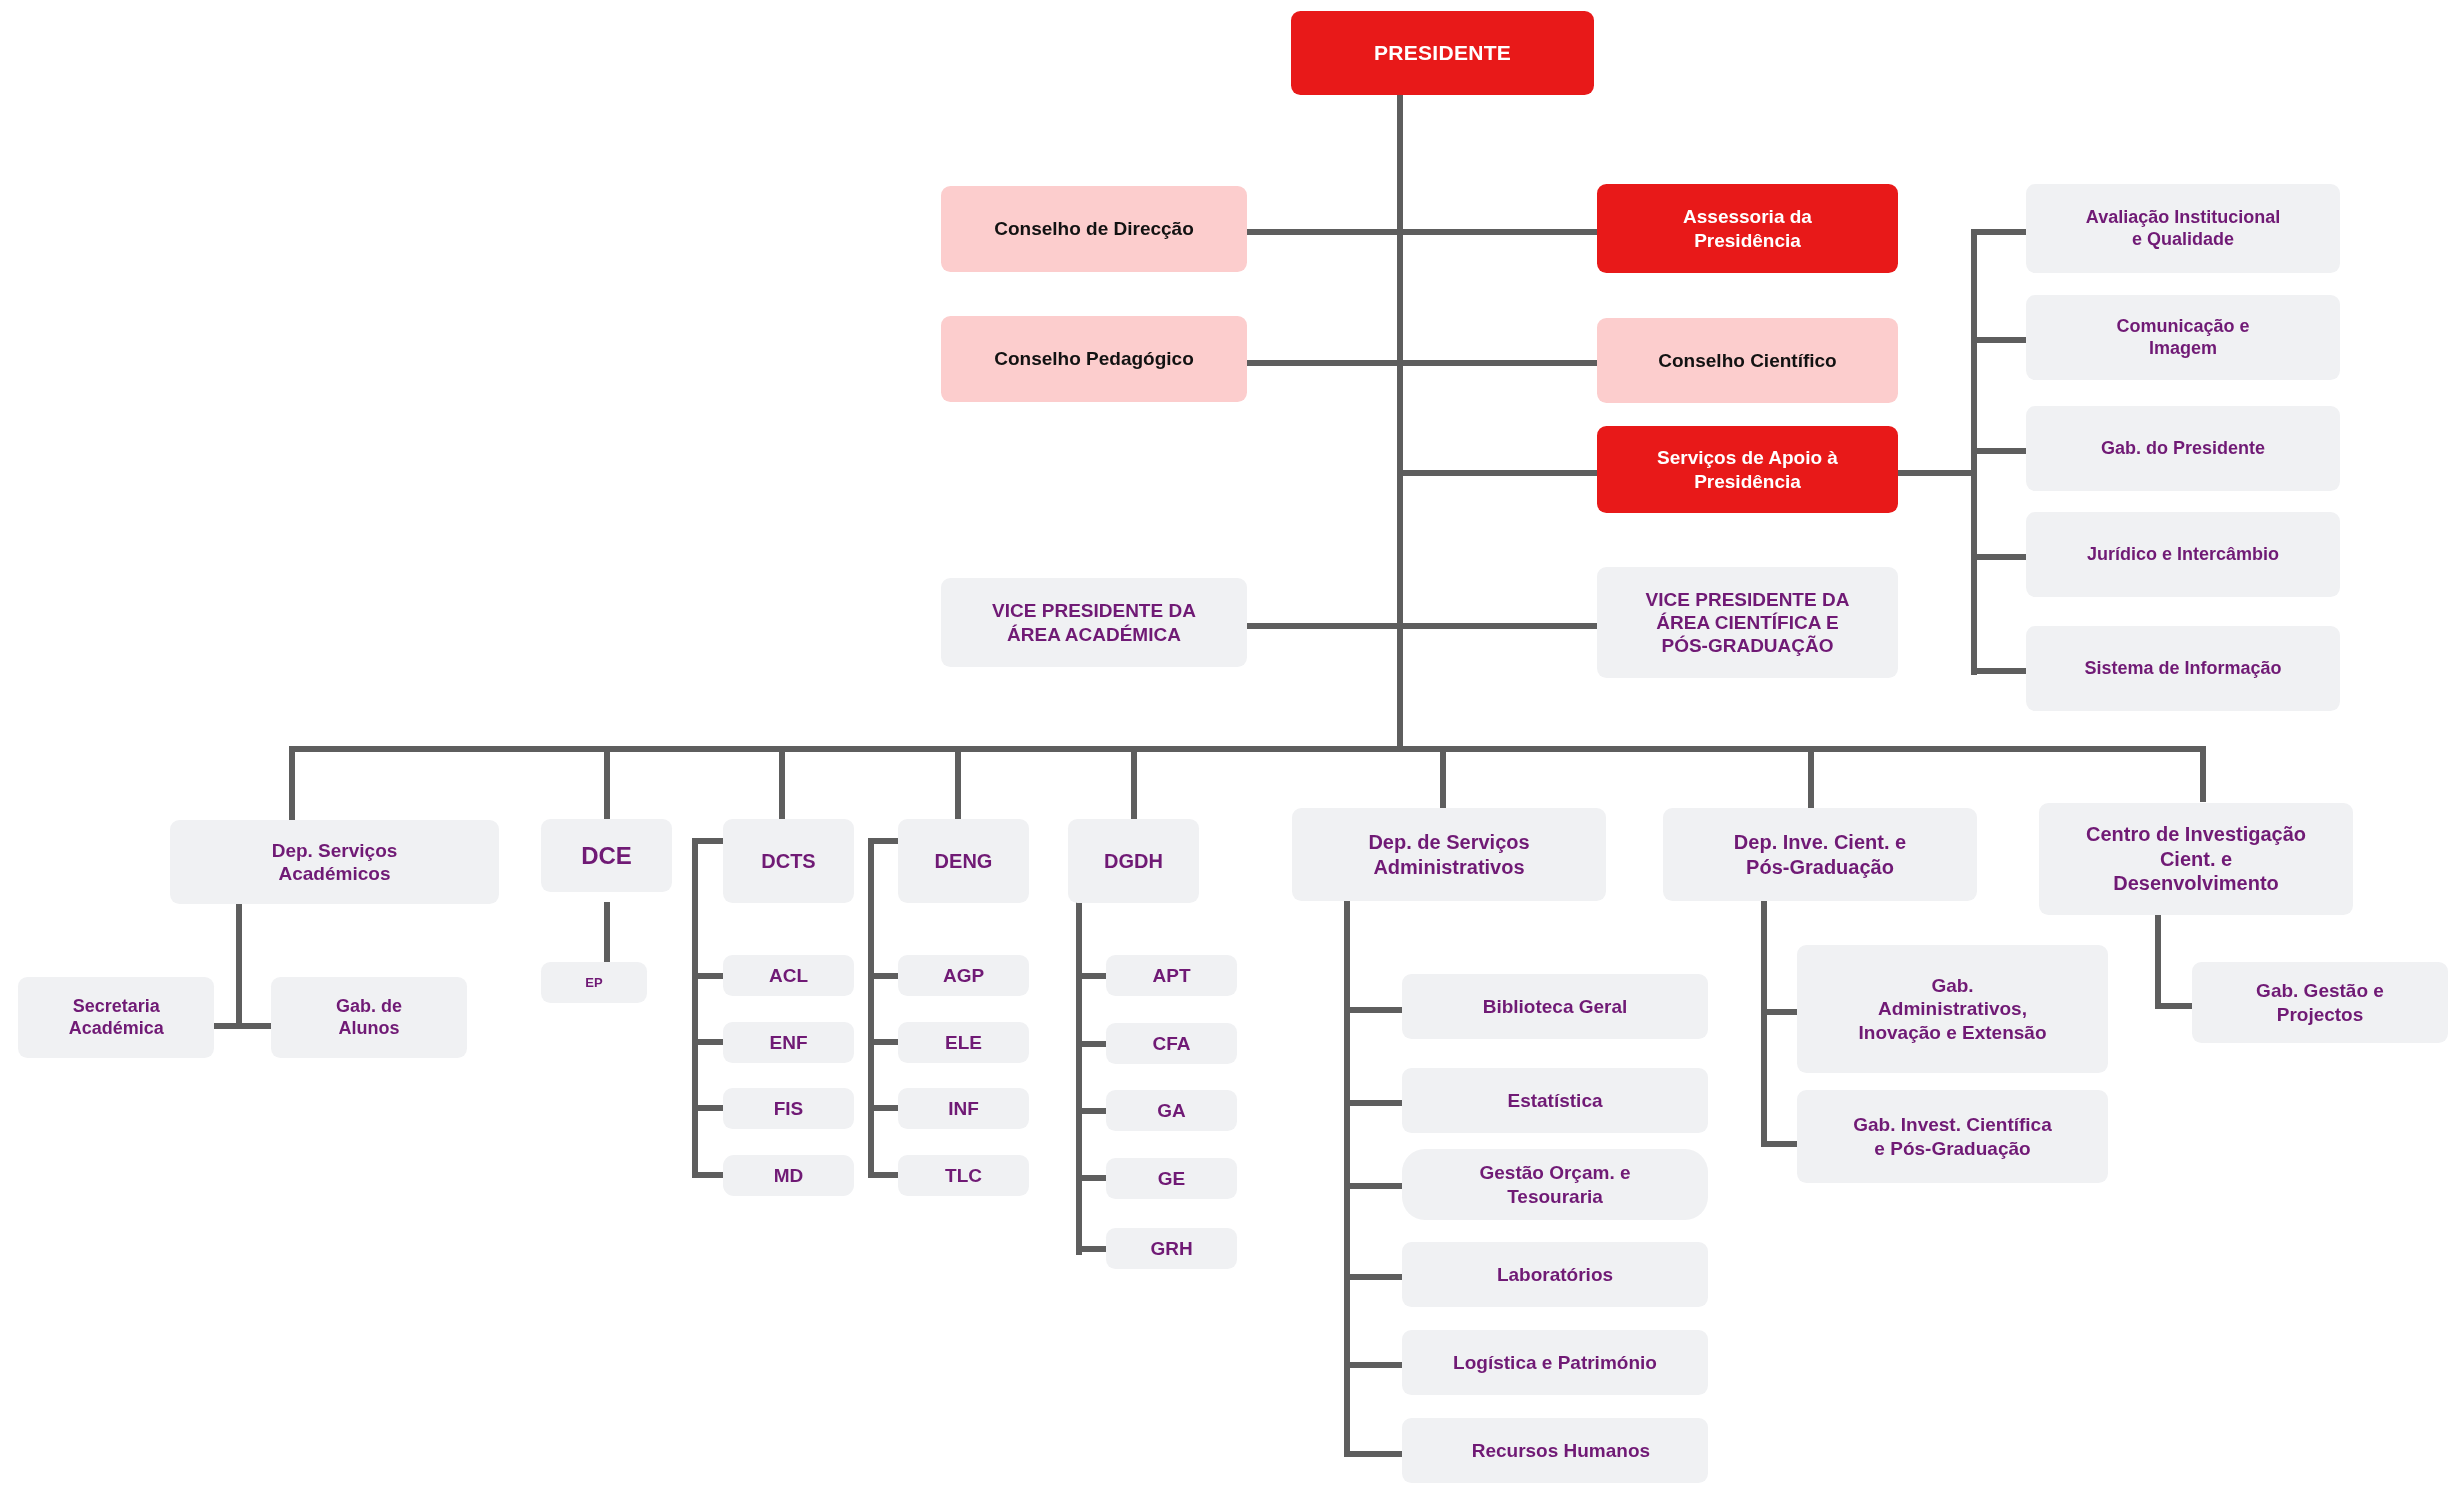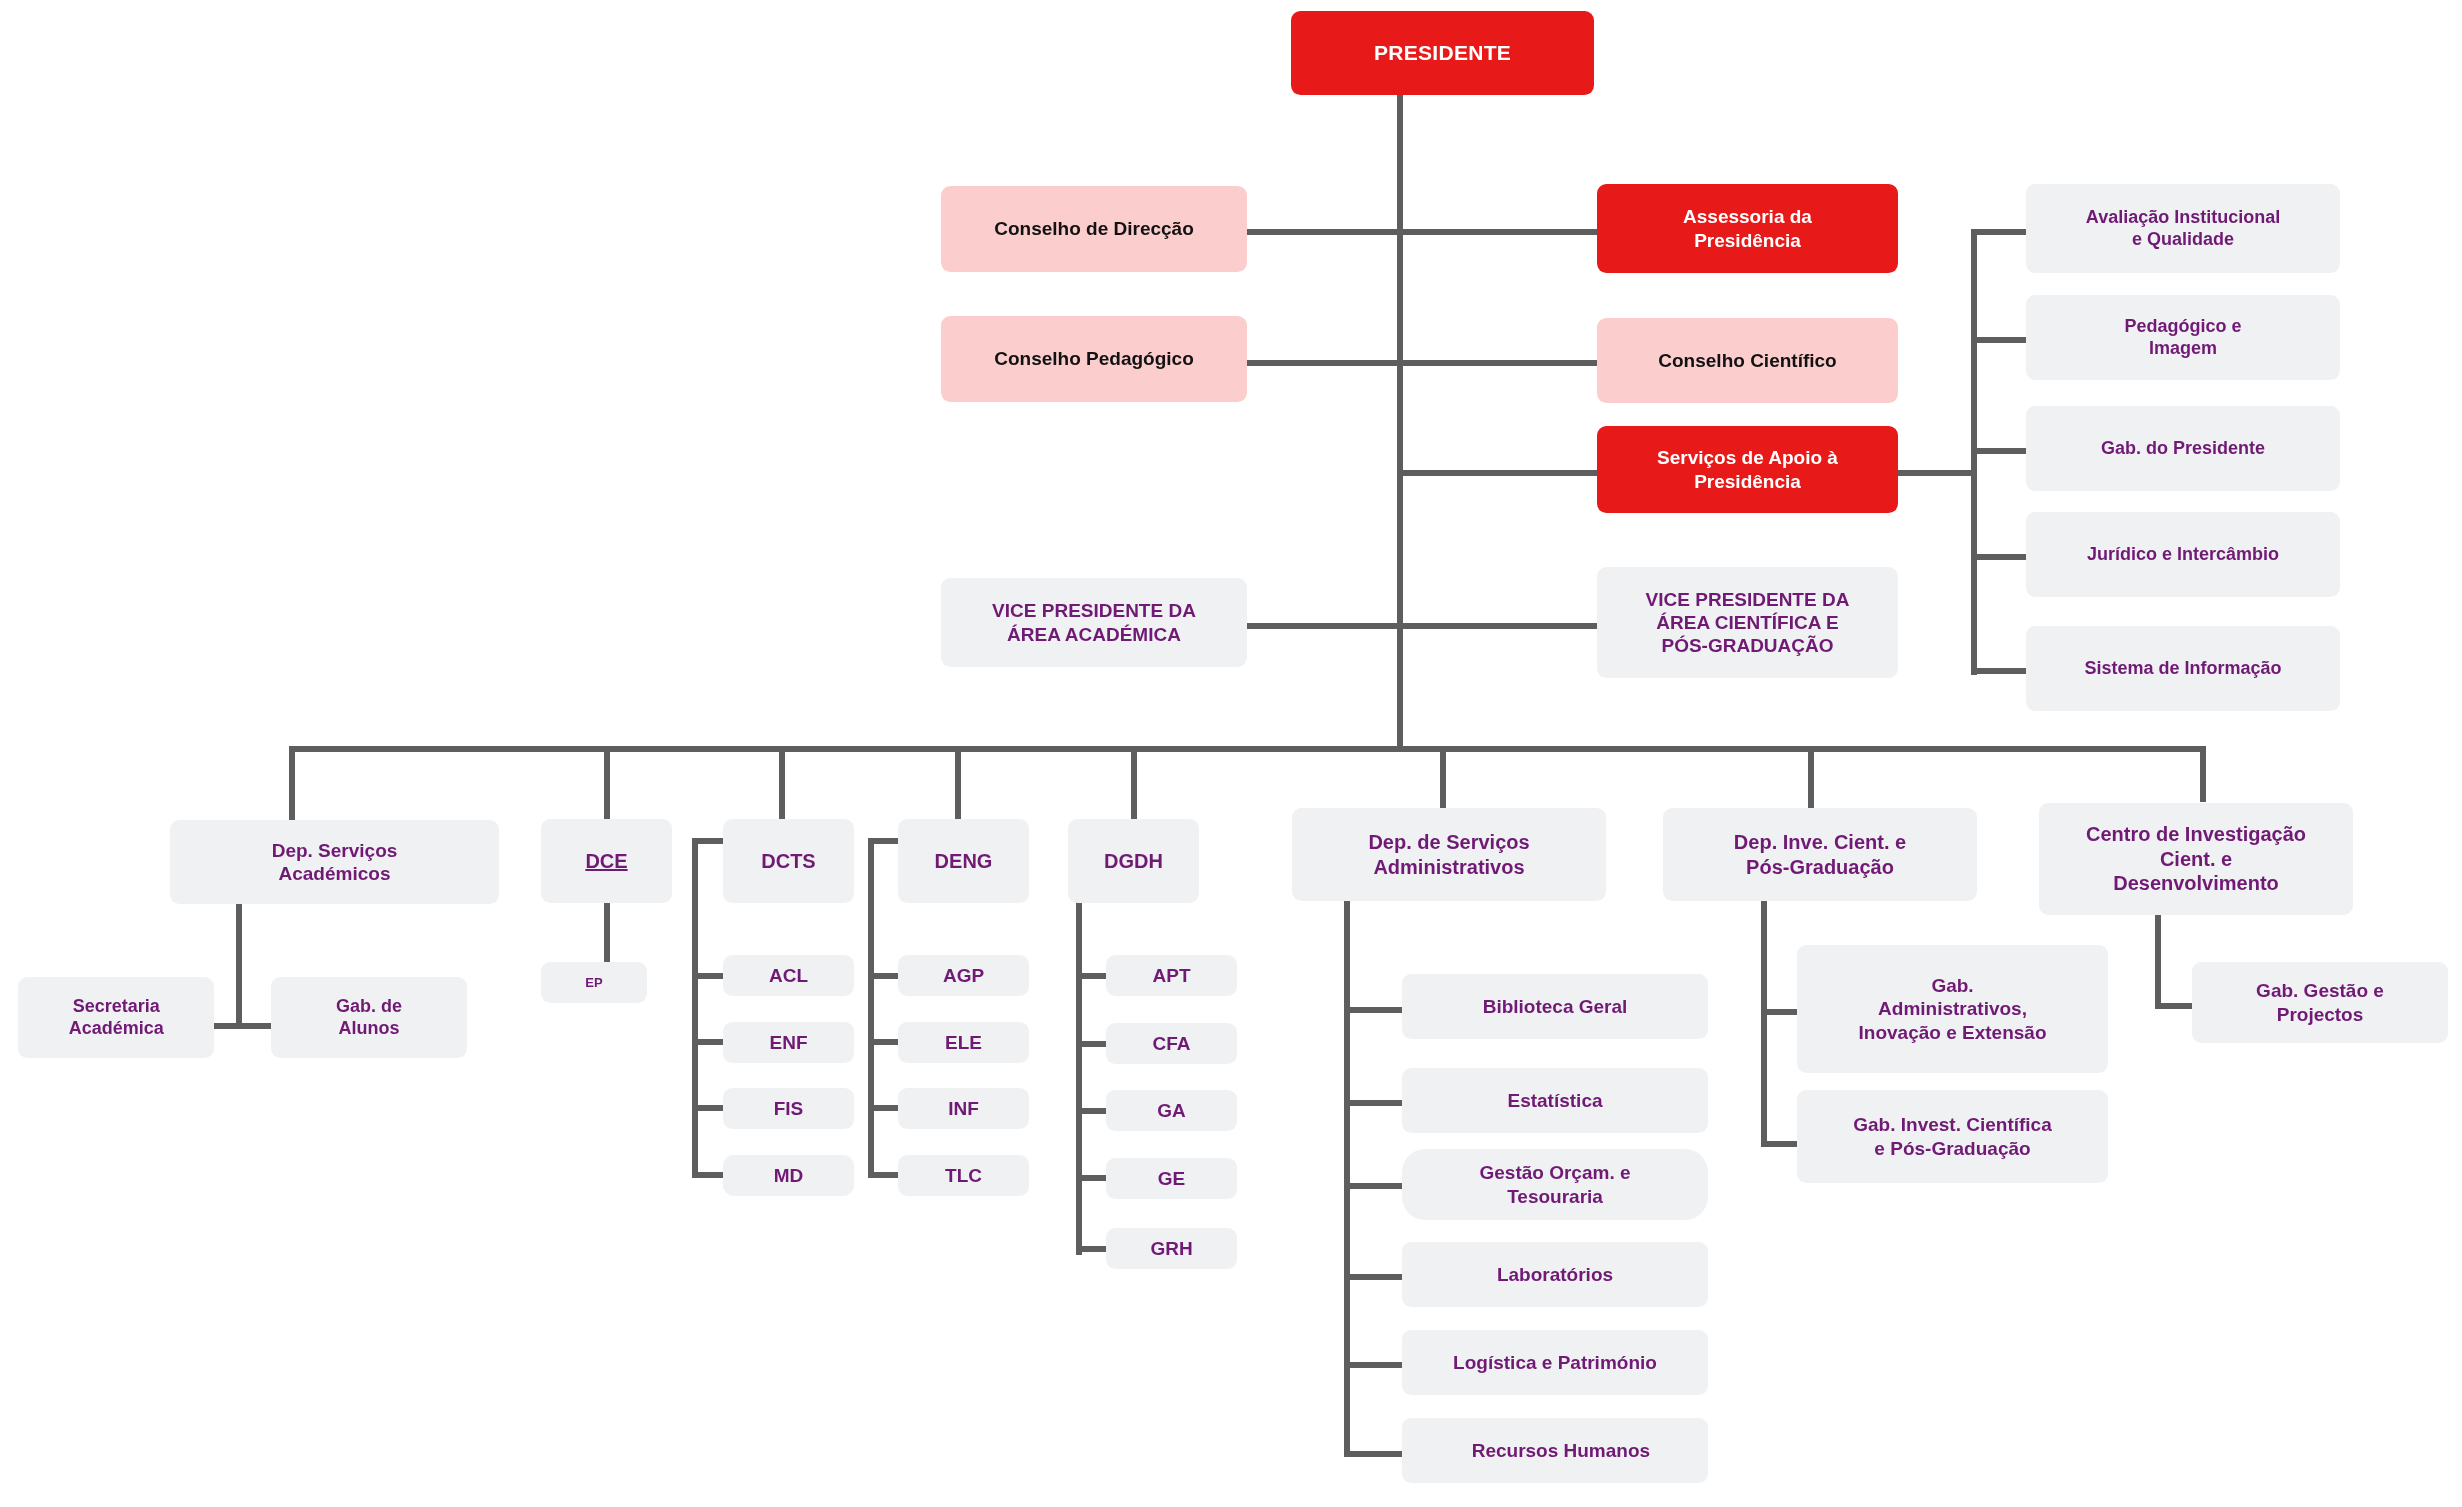--- a/index.html
+++ b/index.html
@@ -131,39 +131,39 @@
   <div class="node gray" style="left:941px;top:578px;width:306px;height:89px;font-size:19px;">VICE PRESIDENTE DA
 ÁREA ACADÉMICA</div>
 
   <div class="node gray" style="left:1597px;top:567px;width:301px;height:111px;font-size:19px;">VICE PRESIDENTE DA
 ÁREA CIENTÍFICA E
 PÓS-GRADUAÇÃO</div>
 
   <div class="node gray" style="left:2026px;top:184px;width:314px;height:89px;font-size:18px;">Avaliação Institucional
 e Qualidade</div>
 
-  <div class="node gray" style="left:2026px;top:295px;width:314px;height:85px;font-size:18px;">Pedagógico e
+  <div class="node gray" style="left:2026px;top:295px;width:314px;height:85px;font-size:18px;">Comunicação e
 Imagem</div>
 
   <div class="node gray" style="left:2026px;top:406px;width:314px;height:85px;font-size:18px;">Gab. do Presidente</div>
 
   <div class="node gray" style="left:2026px;top:512px;width:314px;height:85px;font-size:18px;">Jurídico e Intercâmbio</div>
 
   <div class="node gray" style="left:2026px;top:626px;width:314px;height:85px;font-size:18px;">Sistema de Informação</div>
 
   <div class="node gray" style="left:170px;top:820px;width:329px;height:84px;font-size:19px;">Dep. Serviços
 Académicos</div>
 
   <div class="node gray" style="left:18.3px;top:977px;width:196px;height:81px;font-size:18px;">Secretaria
 Académica</div>
 
   <div class="node gray" style="left:271px;top:977px;width:196px;height:81px;font-size:18px;">Gab. de
 Alunos</div>
 
-  <div class="node gray" style="left:541px;top:819px;width:131px;height:84px;font-size:20px;text-decoration:underline;">DCE</div>
+  <div class="node gray" style="left:541px;top:819px;width:131px;height:73px;font-size:24px;">DCE</div>
 
   <div class="node gray" style="left:541px;top:962px;width:106px;height:41px;font-size:13px;">EP</div>
 
   <div class="node gray" style="left:723px;top:819px;width:131px;height:84px;font-size:20px;">DCTS</div>
 
   <div class="node gray" style="left:723px;top:955px;width:131px;height:41px;font-size:19px;">ACL</div>
 
   <div class="node gray" style="left:723px;top:1022px;width:131px;height:41px;font-size:19px;">ENF</div>
 
   <div class="node gray" style="left:723px;top:1088px;width:131px;height:41px;font-size:19px;">FIS</div>

